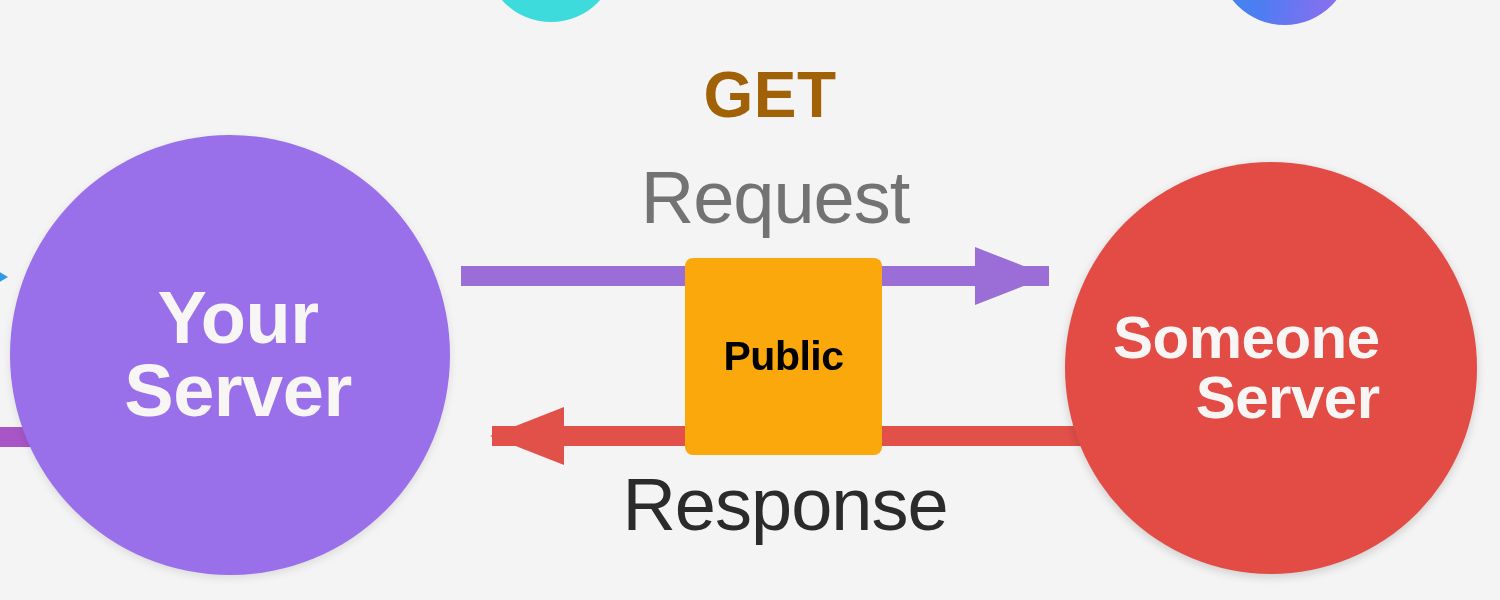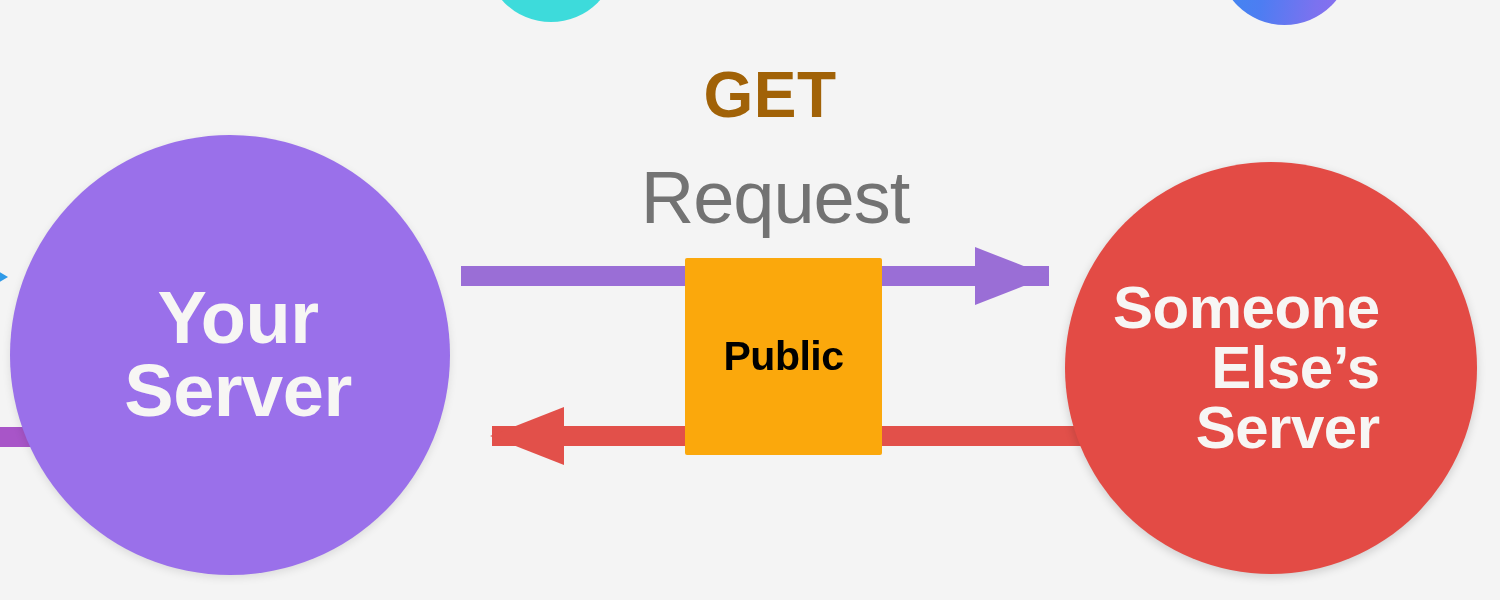--- a/index.html
+++ b/index.html
@@ -148,21 +148,21 @@
     border-right: 74px solid #e2504a;
   }
 
   
   #node-public-api {
     position: absolute;
     left: 685px;
     top: 258px;
     width: 197px;
     height: 197px;
-    border-radius: 2px;
+    border-radius: 8px;
     background: #fba80c;
     display: flex;
     align-items: center;
     justify-content: center;
   }
   #node-public-api .node-label {
     color: #000000;
     font-size: 41px;
     font-weight: 800;
     line-height: 1.12;
@@ -225,27 +225,27 @@
   <div id="node-your-server">
     <div class="node-label">
       <div>Your</div>
       <div>Server</div>
     </div>
   </div>
 
   <div id="node-other-server">
     <div class="node-label">
       <div>Someone</div>
-      <div>Else’s</div>
       <div>Server</div>
     </div>
   </div>
 
   <div id="node-public-api">
     <div class="node-label">
       <div>Public</div>
     </div>
   </div>
 
   <div id="label-method">GET</div>
   <div id="label-request">Request</div>
+  <div id="label-response">Response</div>
 
 </div>
 
 </body></html>

